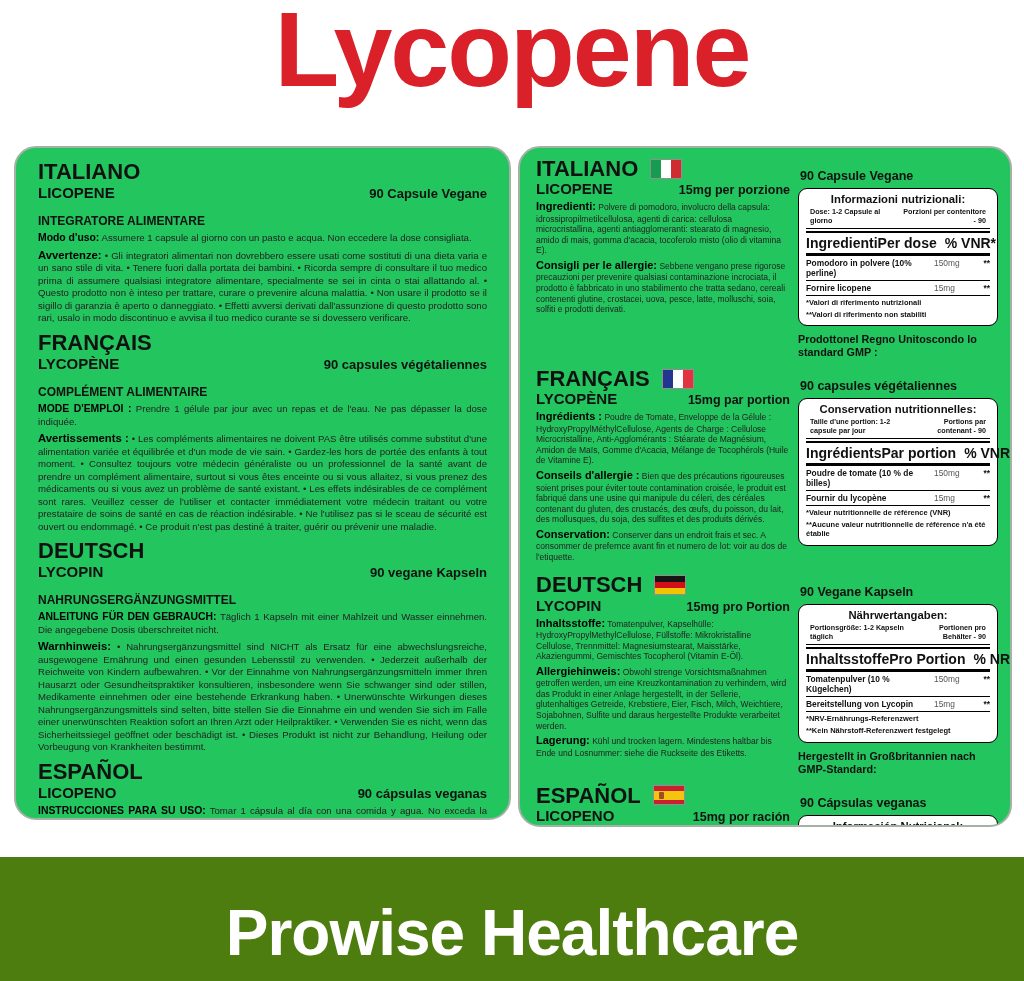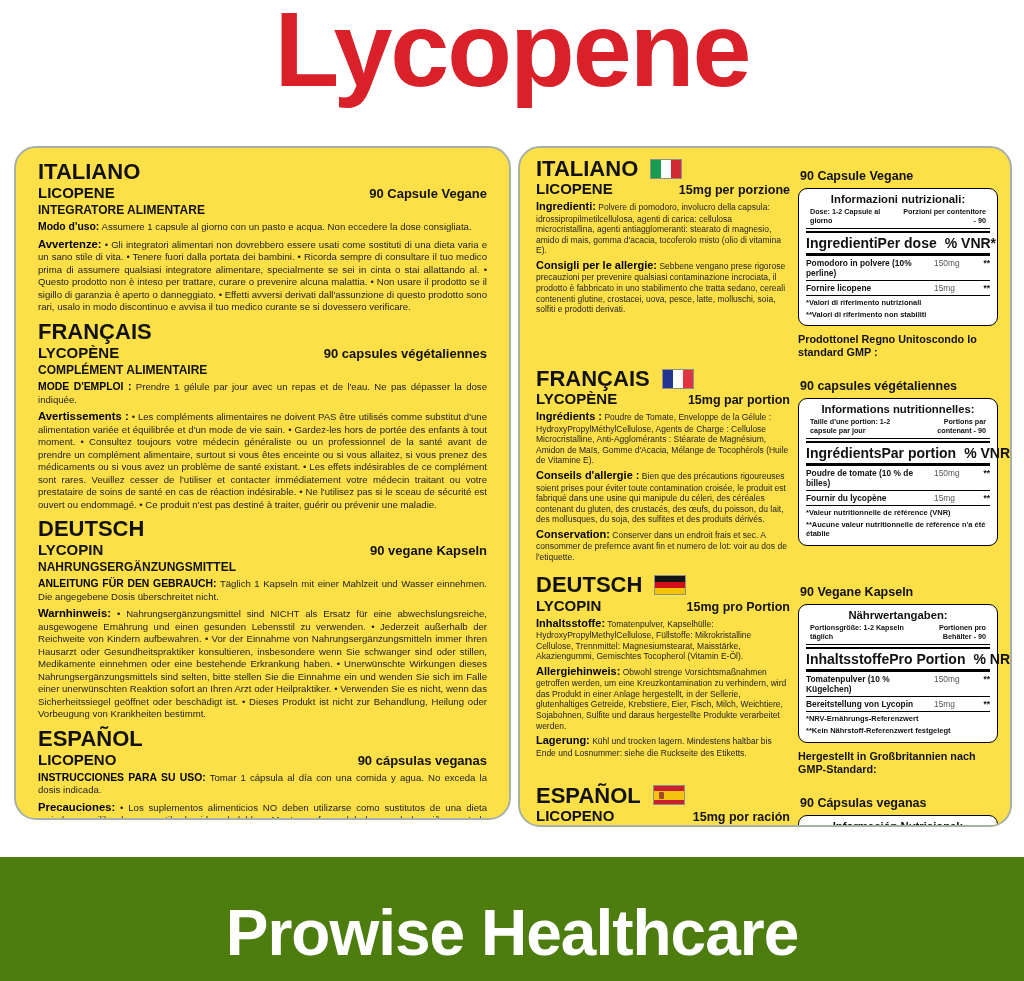--- a/index.html
+++ b/index.html
@@ -7,31 +7,31 @@
     width:1024px;height:981px;position:relative;background:#fff;
     font-family:"Liberation Sans",sans-serif;color:#111;overflow:hidden;
   }
   
   .top-title{
     position:absolute;top:-6px;left:0;width:100%;text-align:center;
     font-size:106px;line-height:1.05;font-weight:bold;color:#da2129;letter-spacing:-2px;
   }
   
   .panel{
-    position:absolute;background:#fde047;border:2px solid #a6b1a6;border-radius:22px;
+    position:absolute;background:#22c55e;border:2px solid #a6b1a6;border-radius:22px;
     box-sizing:border-box;overflow:hidden;
   }
   .panel.pleft{left:14px;top:146px;width:497px;height:674px;padding:6px 22px 8px;}
   .panel.pright{left:518px;top:146px;width:494px;height:681px;padding:6px 13px 8px 16px;}
   
   .lang{font-size:22px;font-weight:bold;margin:6px 0 1px;line-height:1.05;}
   .prow{display:flex;justify-content:space-between;align-items:baseline;}
   .pname{font-size:15px;font-weight:bold;}
   .pqty{font-size:13px;font-weight:bold;}
-  .ptype{font-size:12px;font-weight:bold;margin:3px 0 3px;line-height:1.1;}
+  .ptype{font-size:12px;font-weight:bold;margin:14px 0 3px;line-height:1.1;}
   p.body{font-size:9.6px;line-height:1.3;margin:3px 0;text-align:justify;color:#222;}
   .lead{font-size:10.4px;font-weight:bold;color:#000;}
   .lead-big{font-size:11.3px;font-weight:bold;color:#000;}
   
   .rsec{display:flex;gap:8px;margin-bottom:5px;}
   .rleft{flex:0 0 254px;}
   .rright{flex:0 0 200px;padding-top:15px;}
   .rlang-row{display:flex;align-items:center;margin:3px 0 0;}
   .rlang-row .lang{margin:0;}
   .serv{font-size:12.5px;font-weight:bold;}
@@ -234,21 +234,21 @@
         <span>Bien que des précautions rigoureuses soient prises pour éviter toute contamination croisée, le produit est fabriqué dans une usine qui manipule du céleri, des céréales contenant du gluten, des crustacés, des œufs, du poisson, du lait, des mollusques, du soja, des sulfites et des produits dérivés.</span>
       </p>
       <p class="rbody">
         <b class="rlead">Conservation:</b>
         <span>Conserver dans un endroit frais et sec. A consommer de prefernce avant fin et numero de lot: voir au dos de l'etiquette.</span>
       </p>
     </div>
     <div class="rright">
       <div class="rqty">90 capsules végétaliennes</div>
       <div class="ntbox">
-        <div class="nt-title">Informations nutritionnelles:</div>
+        <div class="nt-title">Conservation nutritionnelles:</div>
         <div class="nt-serving">
           <span>Taille d'une portion: 1-2 capsule par jour</span>
           <span>Portions par contenant - 90</span>
         </div>
         <div class="sep-double"></div>
         <div class="nt-head">
           <span class="c1">Ingrédients</span>
           <span class="c2">Par portion</span>
           <span class="c3">% VNR*</span>
         </div>

